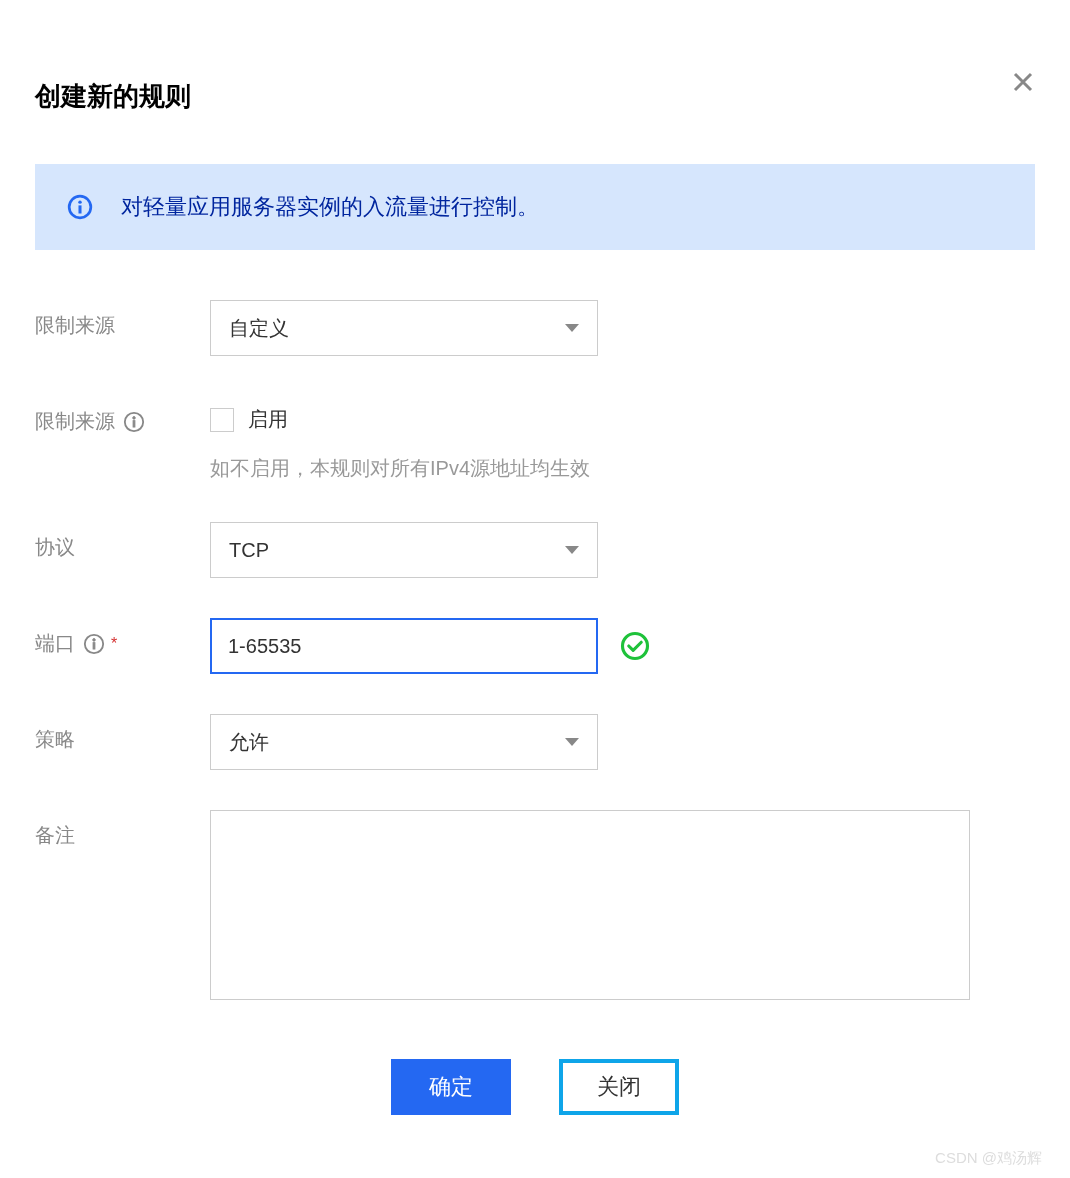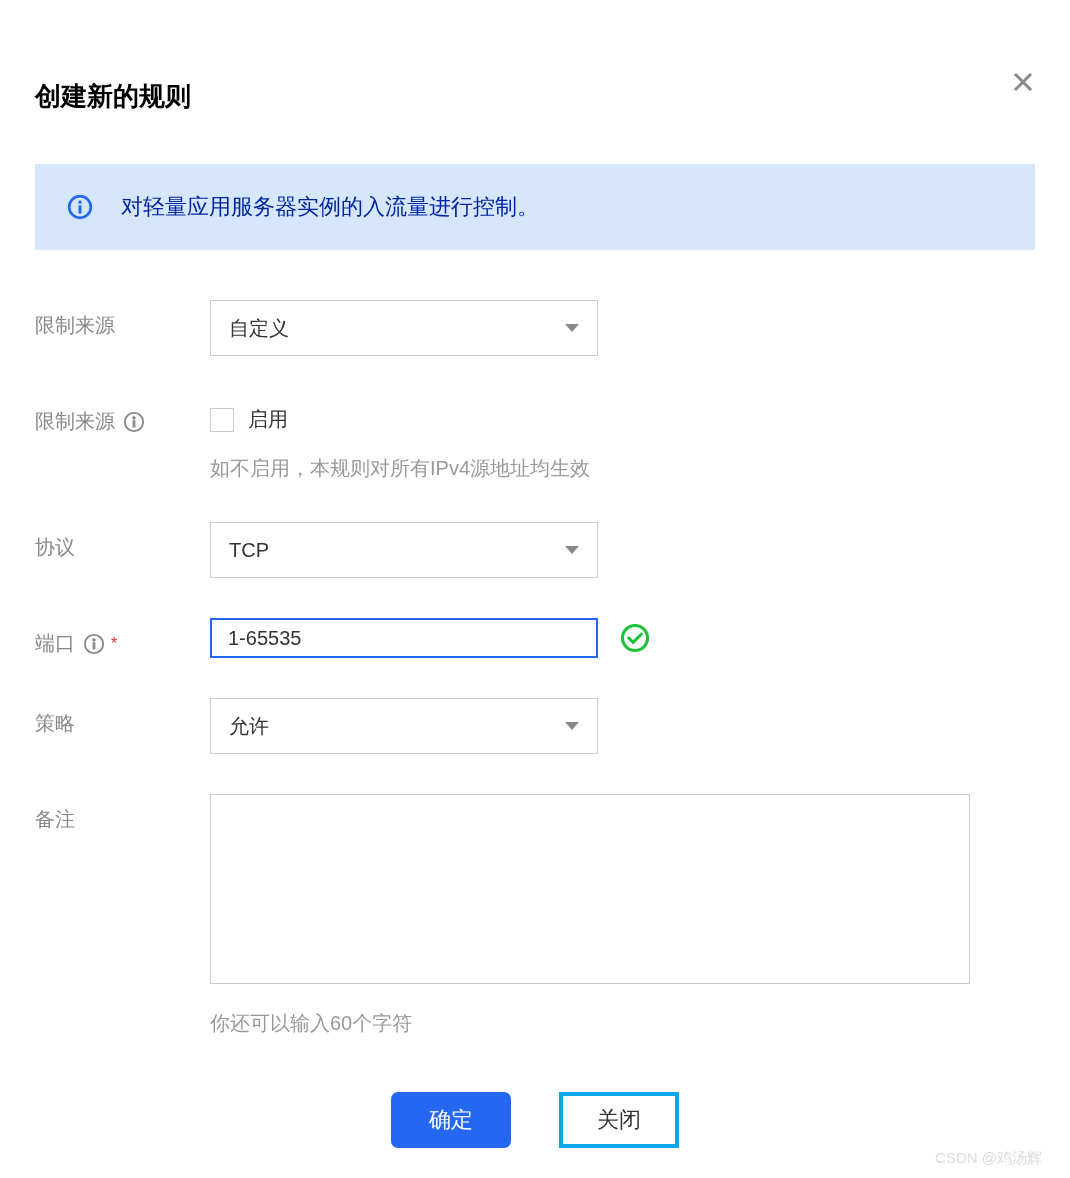--- a/index.html
+++ b/index.html
@@ -125,21 +125,21 @@
       color: #999;
       margin-top: 22px;
     }
     .input-row {
       display: flex;
       align-items: center;
       gap: 22px;
     }
     .text-input {
       width: 388px;
-      height: 40px;
+      height: 56px;
       border: 2px solid #2468f2;
       padding: 0 16px;
       font-size: 20px;
       color: #333;
       outline: none;
     }
     .check-icon {
       width: 30px;
       height: 30px;
     }
@@ -165,21 +165,20 @@
       font-size: 22px;
       border: none;
       cursor: pointer;
       display: flex;
       align-items: center;
       justify-content: center;
     }
     .btn-primary {
       background: #2468f2;
       color: #fff;
-      border-radius: 7px;
     }
     .btn-secondary {
       background: #fff;
       color: #333;
       border: 4px solid #0ea5e9;
       margin-left: 20px;
     }
     .watermark {
       position: absolute;
       bottom: 10px;
@@ -273,21 +272,20 @@
       <span class="select-value">允许</span>
       <div class="dropdown-arrow"></div>
     </div>
   </div>
 </div>
 
 <div class="form-row">
   <div class="form-label">备注</div>
   <div class="form-control">
     <textarea class="textarea" style=""></textarea>
-    <div class="help-text">你还可以输入60个字符</div>
   </div>
 </div>
 
 <div class="button-row">
   <button class="btn btn-primary">确定</button>
   <button class="btn btn-secondary">关闭</button>
 </div>
 
 <div class="watermark">CSDN @鸡汤辉</div>
 

